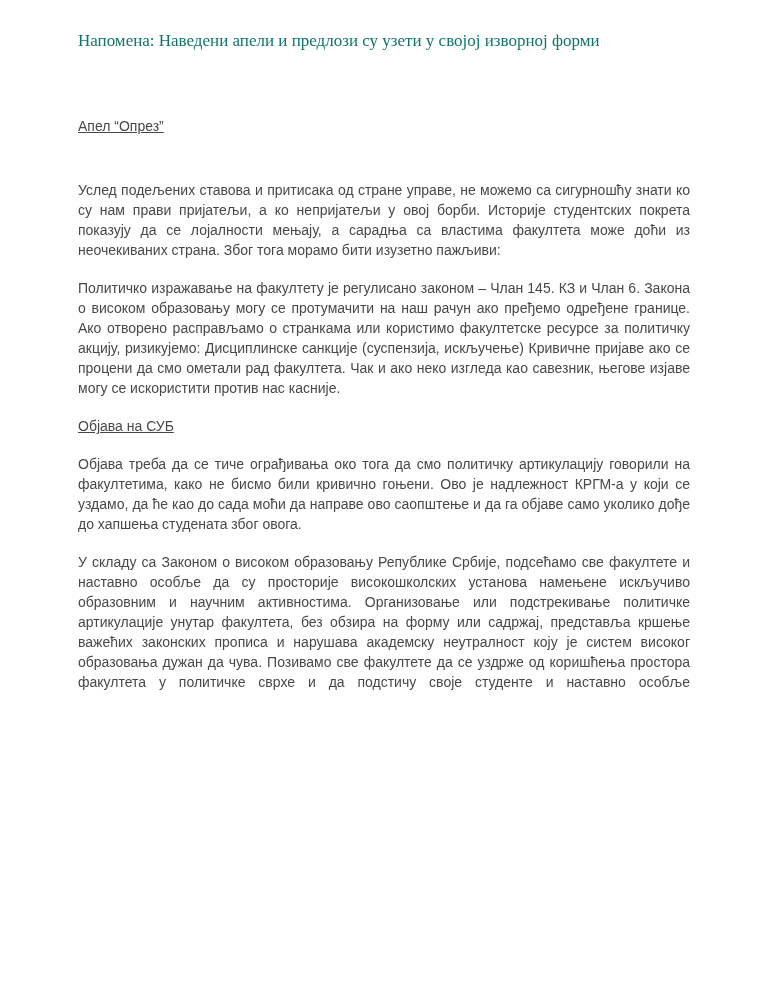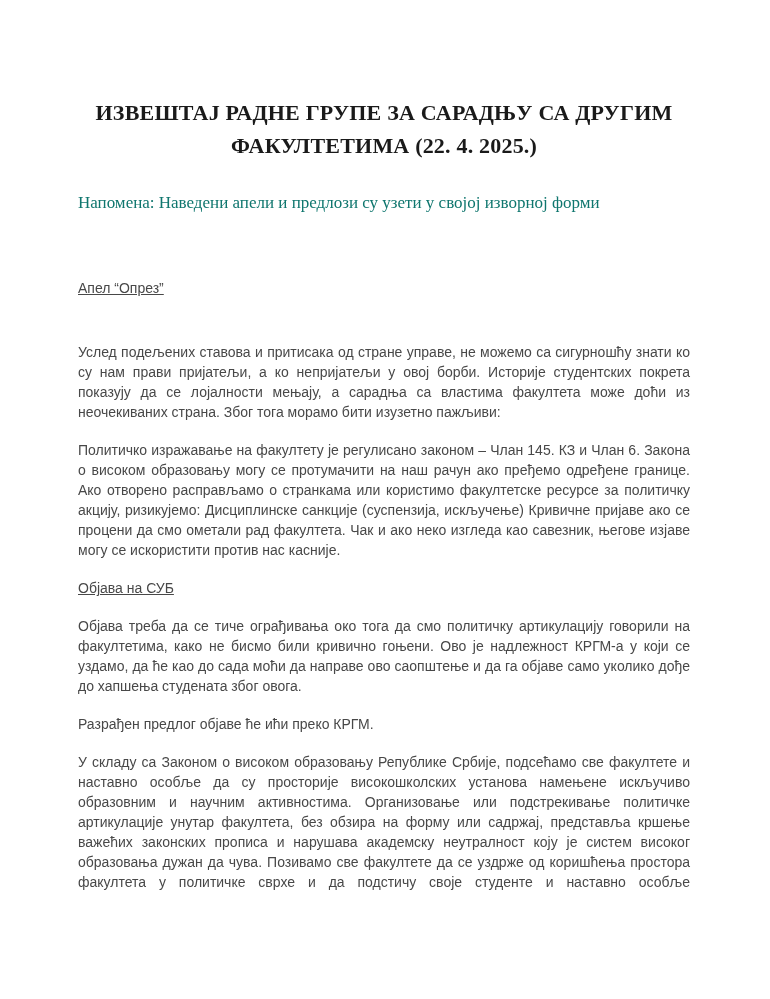--- a/index.html
+++ b/index.html
@@ -51,35 +51,30 @@
     text-align: justify;
   }
   .para.first { margin-top: 44px; }
   .para.cut { text-align-last: justify; }
 </style>
 </head>
 <body>
 
 <div class="page">
 
-  <h1 class="doc-title">
-    <span class="t-line">ИЗВЕШТАЈ РАДНЕ ГРУПЕ ЗА САРАДЊУ СА ДРУГИМ</span>
-    <span class="t-line">ФАКУЛТЕТИМА (22. 4. 2025.)</span>
-  </h1>
 
   <p class="note">Напомена: Наведени апели и предлози су узети у својој изворној форми</p>
 
   <p class="sec-heading">Апел “Опрез”</p>
 
   <p class="para first">Услед подељених ставова и притисака од стране управе, не можемо са сигурношћу знати ко су нам прави пријатељи, а ко непријатељи у овој борби. Историје студентских покрета показују да се лојалности мењају, а сарадња са властима факултета може доћи из неочекиваних страна. Због тога морамо бити изузетно пажљиви:</p>
 
   <p class="para">Политичко изражавање на факултету је регулисано законом – Члан 145. КЗ и Члан 6. Закона о високом образовању могу се протумачити на наш рачун ако пређемо одређене границе. Ако отворено расправљамо о странкама или користимо факултетске ресурсе за политичку акцију, ризикујемо: Дисциплинске санкције (суспензија, искључење) Кривичне пријаве ако се процени да смо ометали рад факултета. Чак и ако неко изгледа као савезник, његове изјаве могу се искористити против нас касније.</p>
 
   <p class="sec-heading tight">Објава на СУБ</p>
 
   <p class="para">Објава треба да се тиче ограђивања око тога да смо политичку артикулацију говорили на факултетима, како не бисмо били кривично гоњени. Ово је надлежност КРГМ-а у који се уздамо, да ће као до сада моћи да направе ово саопштење и да га објаве само уколико дође до хапшења студената због овога.</p>
 
-  <p class="para">Разрађен предлог објаве ће ићи преко КРГМ.</p>
 
 
   <p class="para cut">У складу са Законом о високом образовању Републике Србије, подсећамо све факултете и наставно особље да су просторије високошколских установа намењене искључиво образовним и научним активностима. Организовање или подстрекивање политичке артикулације унутар факултета, без обзира на форму или садржај, представља кршење важећих законских прописа и нарушава академску неутралност коју је систем високог образовања дужан да чува. Позивамо све факултете да се уздрже од коришћења простора факултета у политичке сврхе и да подстичу своје студенте и наставно особље</p>
 
 </div>
 
 </body></html>

